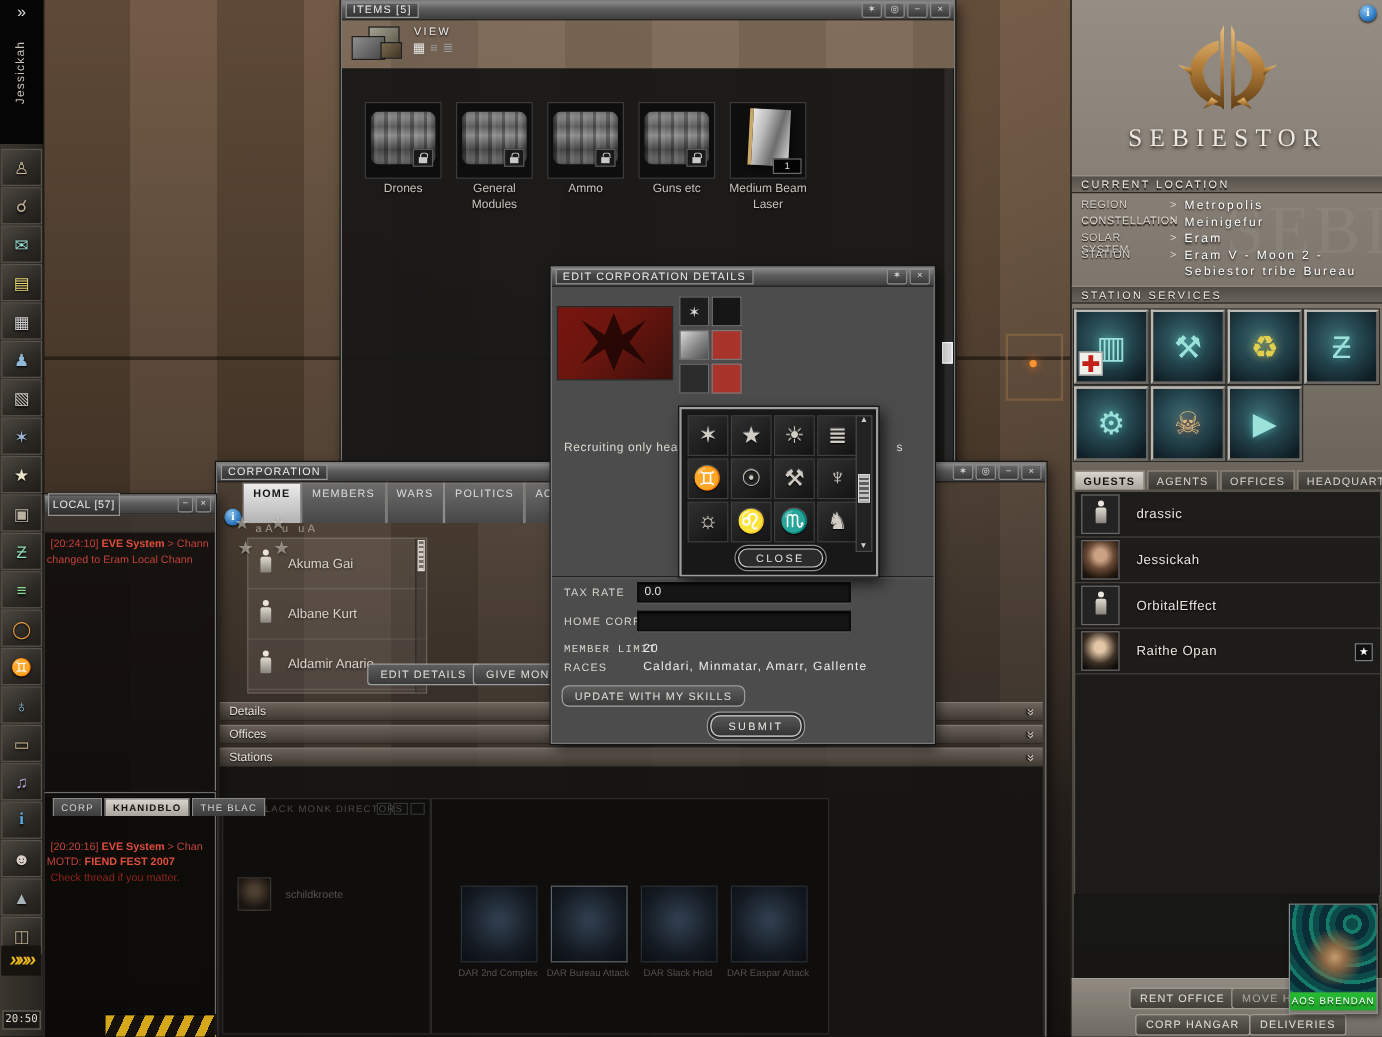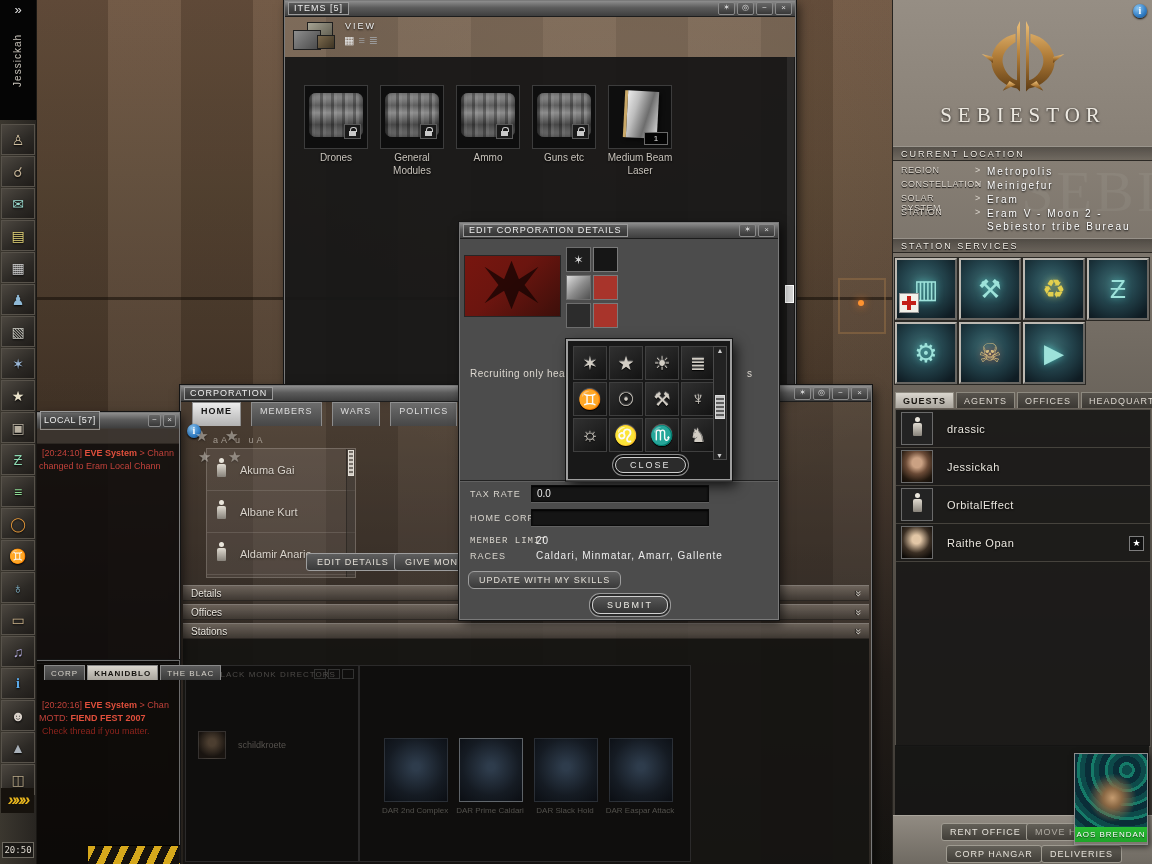--- a/index.html
+++ b/index.html
@@ -51,21 +51,21 @@
   .lockbadge{position:absolute;right:6px;bottom:9px;width:15px;height:13px;background:#191919;border:1px solid #5a5a5a;}
   .lockbadge::before{content:"";position:absolute;left:3.5px;bottom:2px;width:7px;height:5px;background:#c9c9c9;}
   .lockbadge::after{content:"";position:absolute;left:4.5px;top:1.5px;width:5px;height:4px;border:1.5px solid #c9c9c9;border-bottom:none;border-radius:3px 3px 0 0;}
   .book{position:absolute;left:15px;top:5px;width:31px;height:47px;transform:rotate(3deg);
     background:linear-gradient(105deg,#ececec 0%,#bdbdbd 30%,#6d6d6d 62%,#dcdcdc 100%);
     border-left:3px solid #c9a868;box-shadow:2px 2px 4px rgba(0,0,0,0.6);}
   .qty{position:absolute;right:3px;bottom:3px;min-width:18px;height:11px;background:#040404;border:1px solid #6a6a6a;color:#e0e0e0;font-size:8px;line-height:11px;text-align:center;padding:0 2px;}
   .ilabel{position:absolute;top:94px;width:76px;text-align:center;font-size:10px;line-height:13px;color:#c8c3bb;text-shadow:0 1px 2px #000;}
   
   #corp-win{left:180px;top:385px;width:690px;height:479px;z-index:20;background:rgba(98,88,80,0.30);}
-  .ctabs{position:absolute;left:11px;top:16px;width:277px;height:24px;display:flex;gap:10px;overflow:hidden;}
+  .ctabs{position:absolute;left:21px;top:16px;width:277px;height:34px;display:flex;gap:0;overflow:hidden;}
   .tab{font-size:9px;letter-spacing:1px;color:#dddddd;background:linear-gradient(#6c6c6c,#474747);border:1px solid #8d8d8d;border-bottom:none;padding:3px 8px 2px;white-space:nowrap;}
   .tab.active{background:linear-gradient(#ececec,#b2b2b2);color:#141414;font-weight:bold;}
   .info-ic{width:14px;height:14px;border-radius:50%;background:radial-gradient(circle at 35% 30%,#8cc6f2,var(--info-blue,#2f7cc4) 60%,#1a4f86);color:#fff;font-family:"Liberation Serif",serif;font-weight:bold;font-size:10px;text-align:center;line-height:14px;box-shadow:0 1px 2px #000;}
   .fctl{position:absolute;left:32px;top:49px;font-size:9px;letter-spacing:3px;color:rgba(232,226,216,0.55);}
   .cstar{position:absolute;font-size:15px;color:rgba(235,230,220,0.5);text-shadow:0 1px 2px rgba(0,0,0,0.4);}
   .mlist{position:absolute;left:25px;top:62px;width:148px;height:128px;background:rgba(165,156,148,0.16);border:1px solid rgba(210,204,196,0.25);}
   .mrow{height:41px;display:flex;align-items:center;border-bottom:1px solid rgba(220,214,206,0.16);padding-left:9px;}
   .person{width:11px;height:24px;position:relative;flex:none;}
   .person::before{content:"";position:absolute;left:3px;top:0;width:5px;height:5px;border-radius:50%;background:#eae6dc;}
   .person::after{content:"";position:absolute;left:1px;top:6px;width:9px;height:13px;border-radius:2px 2px 1px 1px;background:linear-gradient(#e0dbd1,#87827a);}
@@ -299,21 +299,21 @@
       </div>
     <div class="dimrow" style="margin-top:48px;">
       <div class="dport"></div>
       <span class="dname">schildkroete</span>
     </div>
   </div>
   <div class="dimwin" style="left:359px;top:665px;width:330px;height:195px;">
     <div class="ship" style="left:24px;"></div>
     <div class="shlabel" style="left:17px;">DAR 2nd Complex</div>
     <div class="ship sel" style="left:99px;"></div>
-    <div class="shlabel" style="left:92px;">DAR Prime Caldari</div>
+    <div class="shlabel" style="left:92px;">DAR Bureau Attack</div>
     <div class="ship" style="left:174px;"></div>
     <div class="shlabel" style="left:167px;">DAR Slack Hold</div>
     <div class="ship" style="left:249px;"></div>
     <div class="shlabel" style="left:242px;">DAR Easpar Attack</div>
   </div>
 
   <div class="win" id="local-win">
     <div class="tbar">
       <span class="ttl" style="padding:3px 3px;letter-spacing:0.5px;">LOCAL [57]</span>
       <span class="sp"></span>

